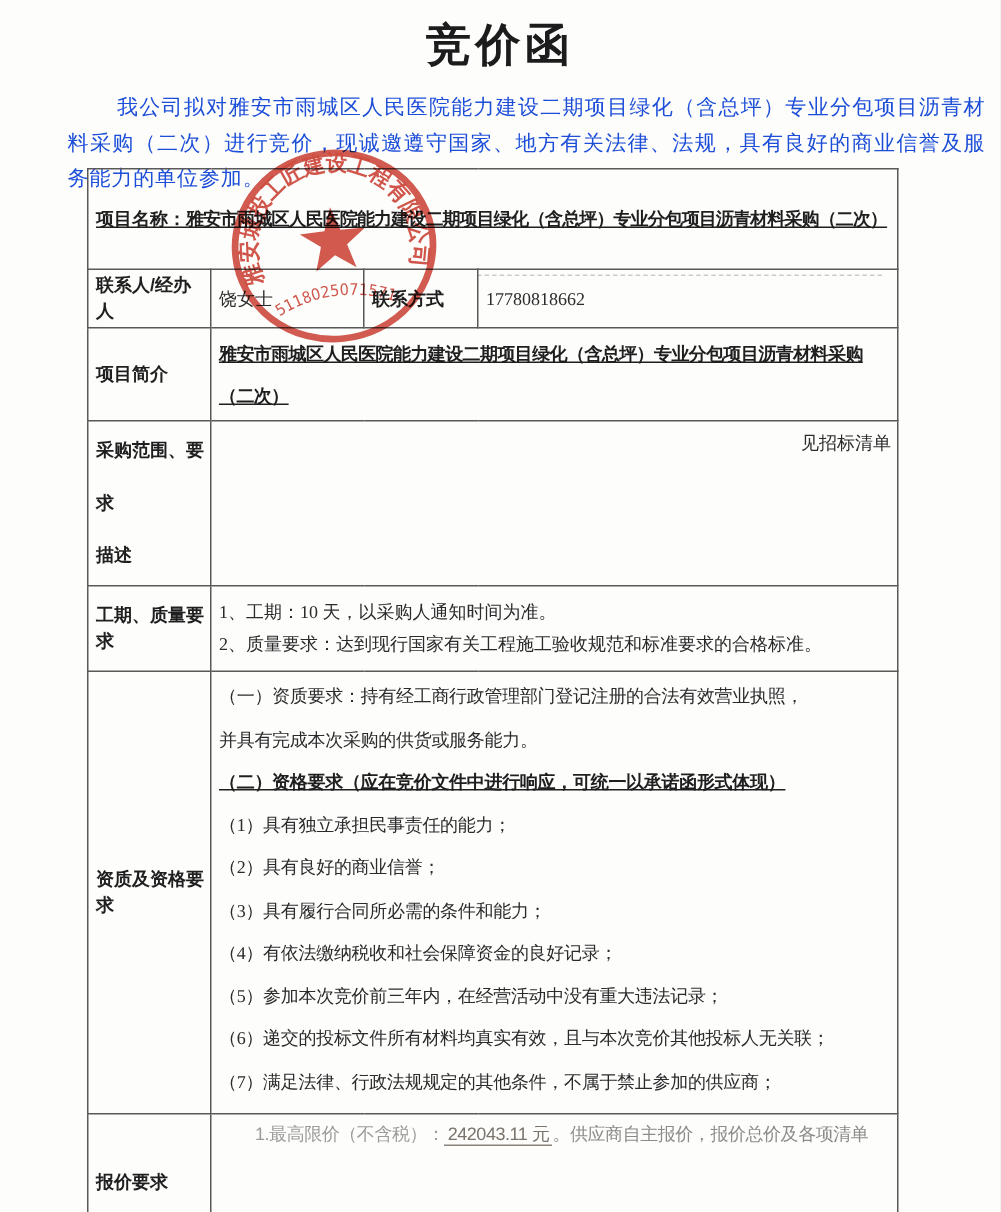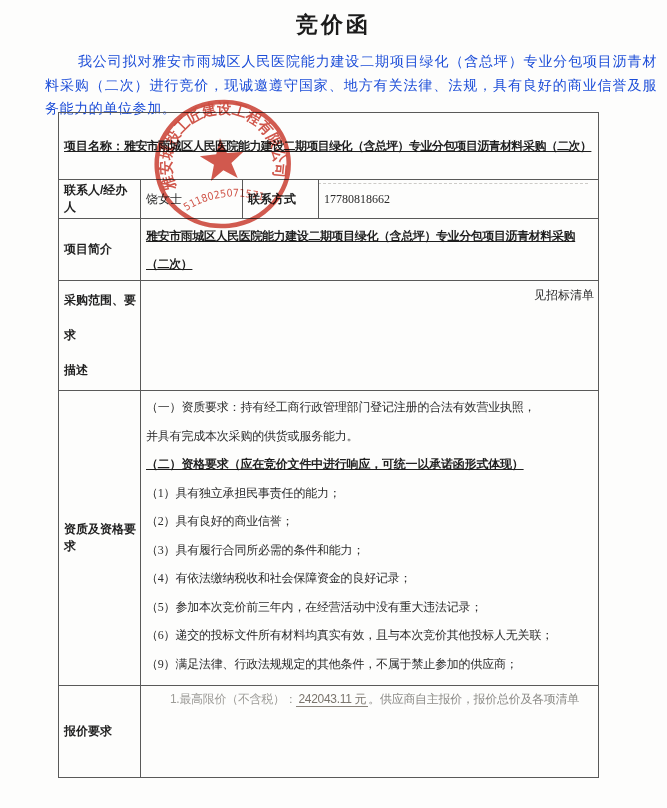--- a/index.html
+++ b/index.html
@@ -5,21 +5,21 @@
   html,body{margin:0;padding:0;background:#e8e8e8;}
   #page{
     position:relative;width:667px;height:808px;margin:0 auto;
     background:#fdfdfc;overflow:hidden;
     font-family:"Liberation Serif","DejaVu Serif",serif;
     color:#2e2e2e;
   }
   
   .doc-title{
     margin:10px 0 0 0;text-align:center;
-    font-size:22px;font-weight:bold;letter-spacing:3px;color:#1c1c1c;
+    font-size:30px;font-weight:bold;letter-spacing:3px;color:#1c1c1c;
   }
   
   .intro{
     margin:10px 8px 0 45px;width:612px;
     font-size:14px;line-height:23.5px;letter-spacing:0.6px;
     text-align:justify;text-indent:33px;color:#1d4ed8;
   }
   
   table.main{
     position:absolute;left:58px;top:112px;width:540px;
@@ -105,33 +105,38 @@
       <tr class="row-brief">
         <td class="lbl">项目简介</td>
         <td colspan="3" class="val boldtext">雅安市雨城区人民医院能力建设二期项目绿化（含总坪）专业分包项目沥青材料采购
 （二次）</td>
       </tr>
       <tr class="row-scope">
         <td class="lbl">采购范围、要求
 描述</td>
         <td colspan="3" class="val">见招标清单</td>
       </tr>
+      <tr class="row-sched">
+        <td class="lbl">工期、质量要求</td>
+        <td colspan="3" class="val">1、工期：10 天，以采购人通知时间为准。
+2、质量要求：达到现行国家有关工程施工验收规范和标准要求的合格标准。</td>
+      </tr>
       <tr class="row-qual">
         <td class="lbl">资质及资格要求</td>
         <td colspan="3" class="val">
           <div class="qline">（一）资质要求：持有经工商行政管理部门登记注册的合法有效营业执照，</div>
           <div class="qline">并具有完成本次采购的供货或服务能力。</div>
           <div class="qline boldtext">（二）资格要求（应在竞价文件中进行响应，可统一以承诺函形式体现）</div>
           <div class="qline">（1）具有独立承担民事责任的能力；</div>
           <div class="qline">（2）具有良好的商业信誉；</div>
           <div class="qline">（3）具有履行合同所必需的条件和能力；</div>
           <div class="qline">（4）有依法缴纳税收和社会保障资金的良好记录；</div>
           <div class="qline">（5）参加本次竞价前三年内，在经营活动中没有重大违法记录；</div>
           <div class="qline">（6）递交的投标文件所有材料均真实有效，且与本次竞价其他投标人无关联；</div>
-          <div class="qline">（9）满足法律、行政法规规定的其他条件，不属于禁止参加的供应商；</div>
+          <div class="qline">（7）满足法律、行政法规规定的其他条件，不属于禁止参加的供应商；</div>
         </td>
       </tr>
       <tr class="row-quote">
         <td class="lbl">报价要求</td>
         <td colspan="3" class="val">
           <div class="q-line1"><span>1.最高限价（不含税）：</span><span class="q-price">242043.11 元</span><span class="q-suffix">。供应商自主报价，报价总价及各项清单</span></div>
 
         </td>
       </tr>
     </tbody>

